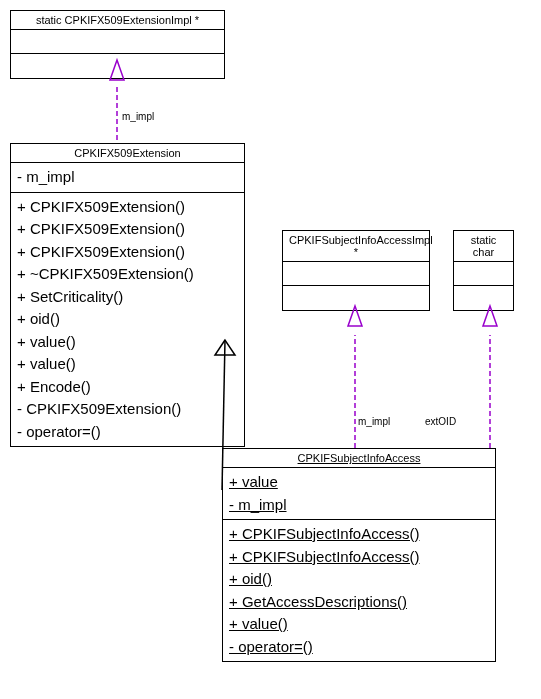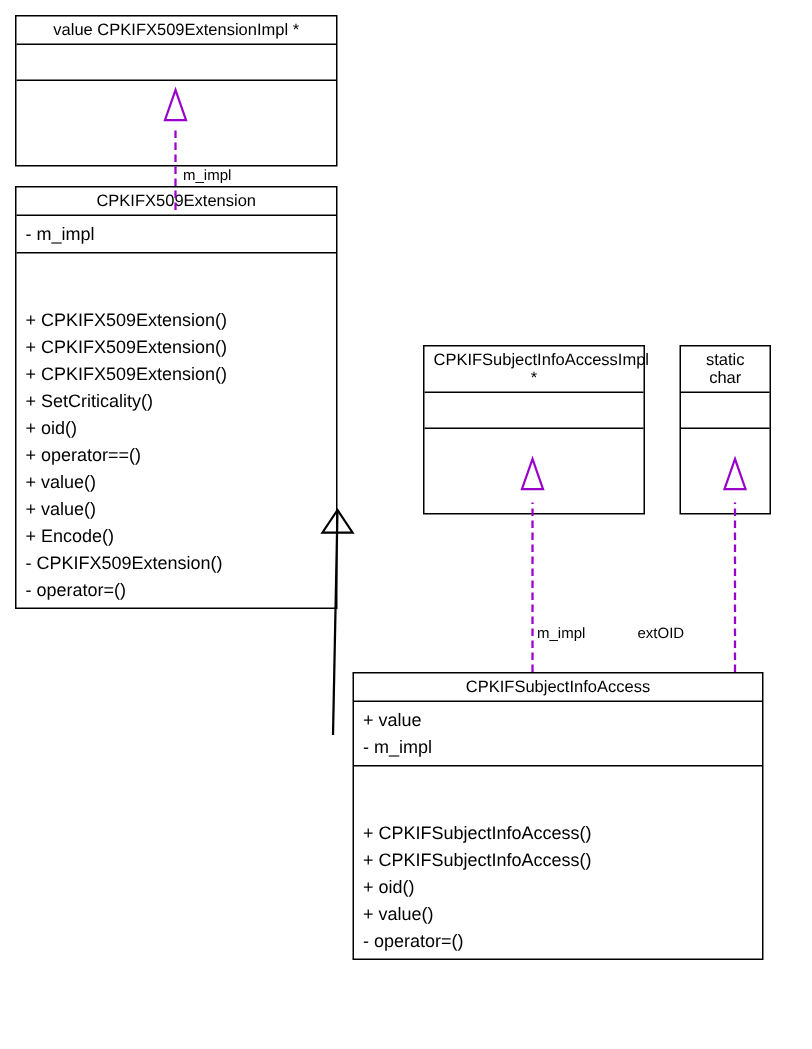--- a/index.html
+++ b/index.html
@@ -25,92 +25,92 @@
     }
     .uml-box .header {
       padding: 3px 6px;
       text-align: center;
       border-bottom: 1px solid #000;
       font-size: 11px;
     }
     .uml-box .section {
       padding: 3px 6px;
       border-bottom: 1px solid #000;
-      font-size: 12px;
+      font-size: 15px;
       line-height: 1.5;
     }
     .uml-box .section:last-child {
       border-bottom: none;
-      margin-top: 32px;
     }
     .uml-box .section.empty {
       height: 24px;
     }
     svg.arrows {
       position: absolute;
       top: 0;
       left: 0;
       width: 541px;
       height: 699px;
       pointer-events: none;
     }
   </style>
 </head>
 <body>
 
 <div class="diagram-container">
 
   <div class="uml-box" style="left:10px; top:10px; width:215px;">
-    <div class="header">value CPKIFX509ExtensionImpl *</div>
+    <div class="header">static CPKIFX509ExtensionImpl *</div>
     <div class="section empty"></div>
     <div class="section empty"></div>
   </div>
 
-  <div class="uml-box" style="left:10px; top:124px; width:215px;">
+  <div class="uml-box" style="left:10px; top:143px; width:235px;">
     <div class="header">CPKIFX509Extension</div>
     <div class="section">
       <span>- m_impl</span>
     </div>
     <div class="section">
       <div>+ CPKIFX509Extension()</div>
       <div>+ CPKIFX509Extension()</div>
       <div>+ CPKIFX509Extension()</div>
+      <div>+ ~CPKIFX509Extension()</div>
       <div>+ SetCriticality()</div>
       <div>+ oid()</div>
-      <div>+ operator==()</div>
       <div>+ value()</div>
       <div>+ value()</div>
       <div>+ Encode()</div>
       <div>- CPKIFX509Extension()</div>
       <div>- operator=()</div>
     </div>
   </div>
 
   <div class="uml-box" style="left:282px; top:230px; width:148px;">
     <div class="header">CPKIFSubjectInfoAccessImpl *</div>
     <div class="section empty"></div>
     <div class="section empty"></div>
   </div>
 
   <div class="uml-box" style="left:453px; top:230px; width:61px;">
     <div class="header">static char</div>
     <div class="section empty"></div>
     <div class="section empty"></div>
   </div>
 
-  <div class="uml-box" style="left:235px; top:448px; width:274px;">
+  <div class="uml-box" style="left:222px; top:448px; width:274px;text-decoration:underline;">
     <div class="header">CPKIFSubjectInfoAccess</div>
     <div class="section">
       <div>+ value</div>
       <div>- m_impl</div>
     </div>
     <div class="section">
       <div>+ CPKIFSubjectInfoAccess()</div>
       <div>+ CPKIFSubjectInfoAccess()</div>
       <div>+ oid()</div>
+      <div>+ GetAccessDescriptions()</div>
       <div>+ value()</div>
       <div>- operator=()</div>
     </div>
   </div>
 
   <svg class="arrows">
 
     <line x1="117" y1="140" x2="117" y2="86" stroke="#9900cc" stroke-width="1.5" stroke-dasharray="5,3"></line>
     <polygon points="117,60 110,80 124,80" fill="none" stroke="#9900cc" stroke-width="1.5"></polygon>
     <text x="122" y="120" font-size="10" fill="#000" font-family="Arial">m_impl</text>

